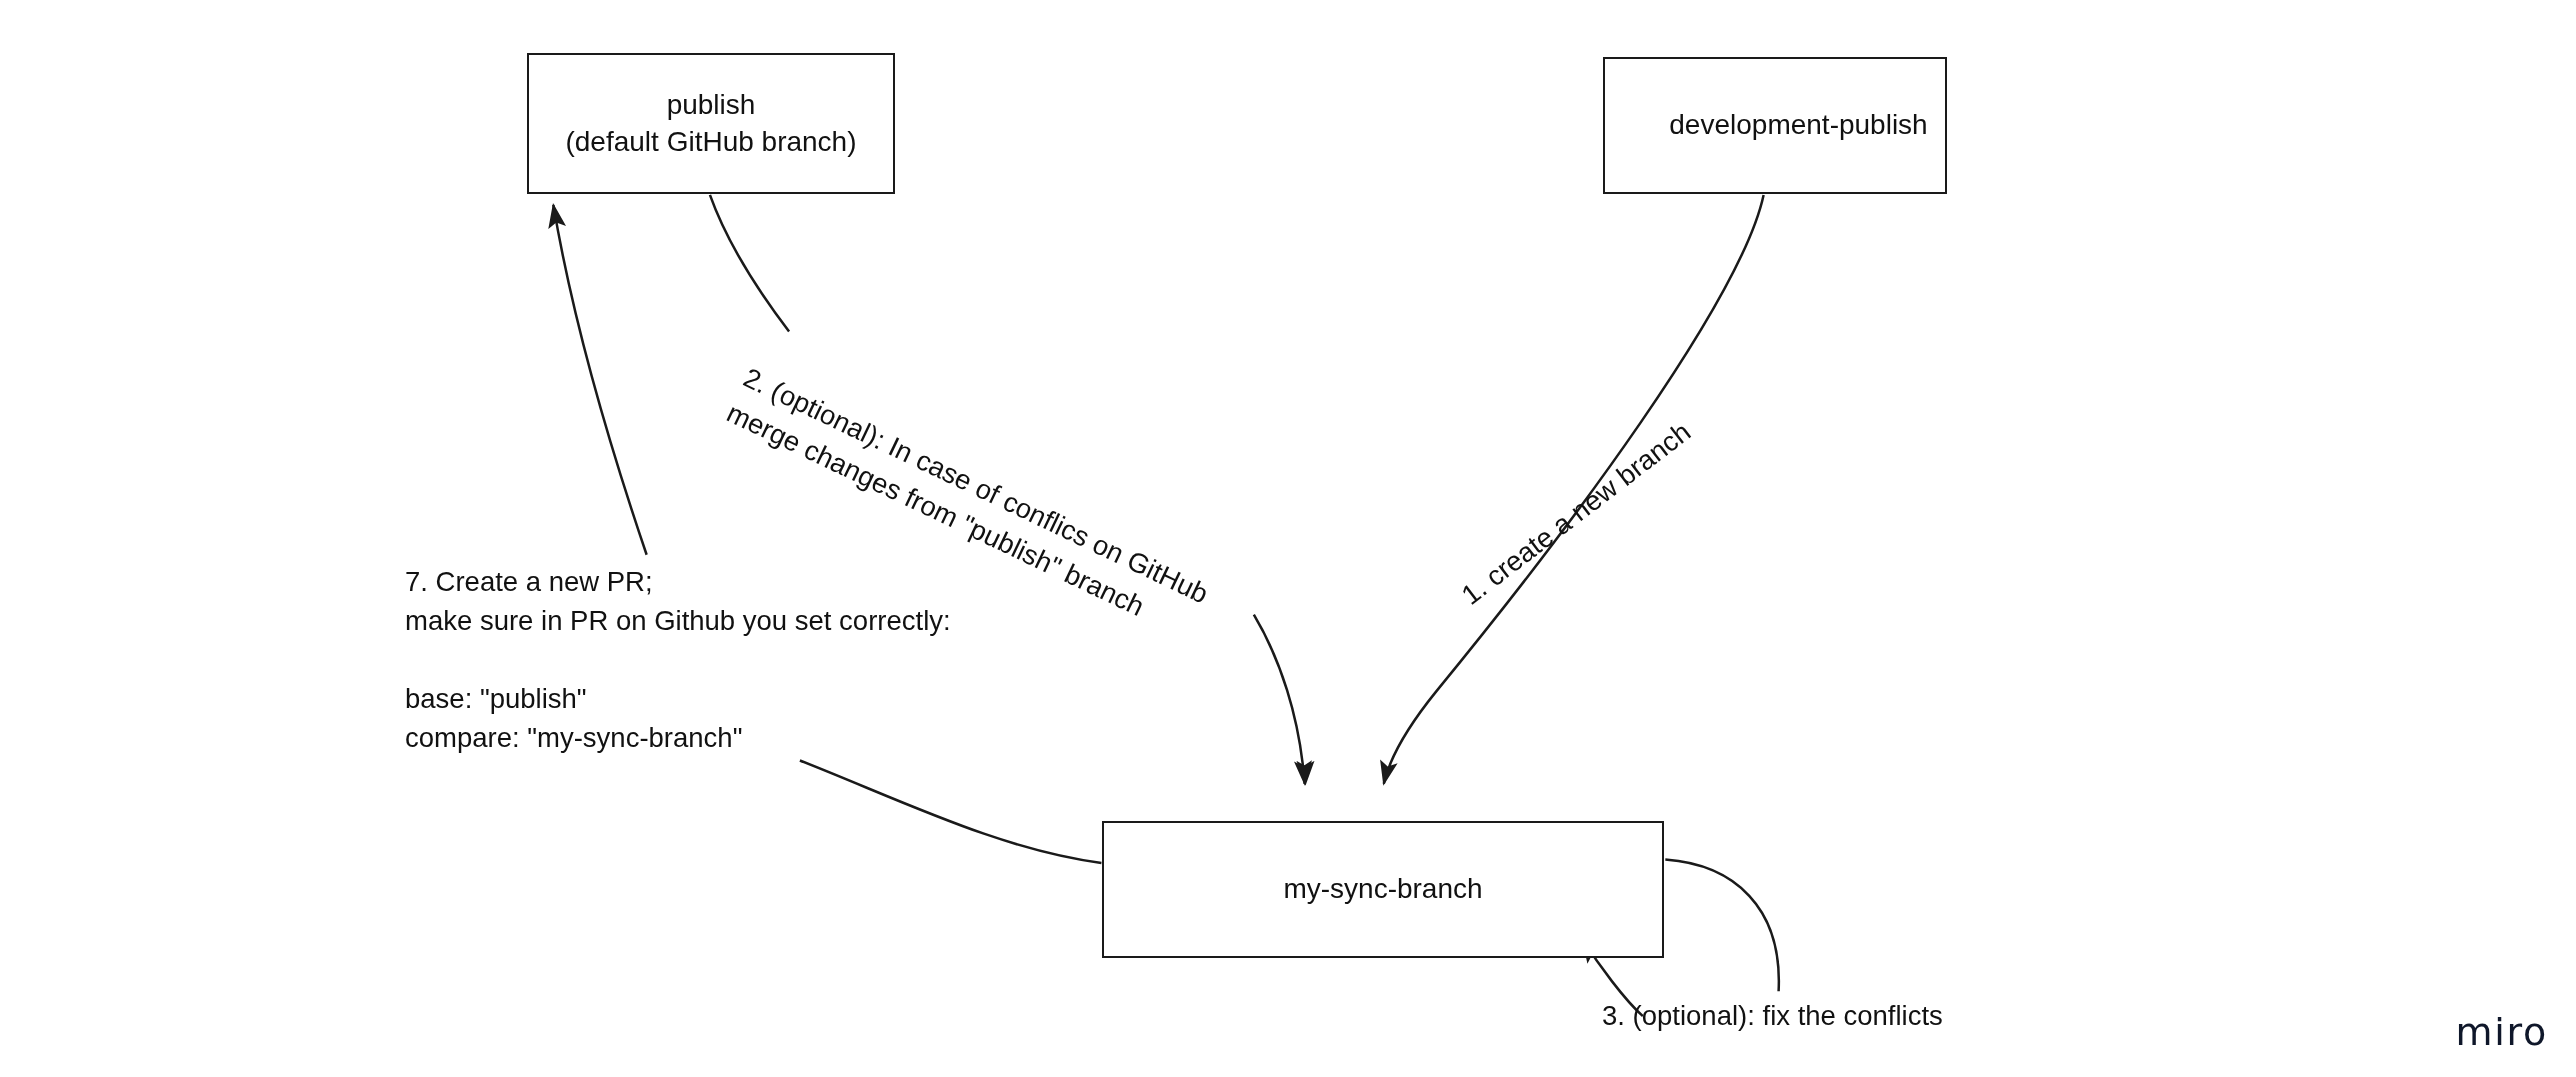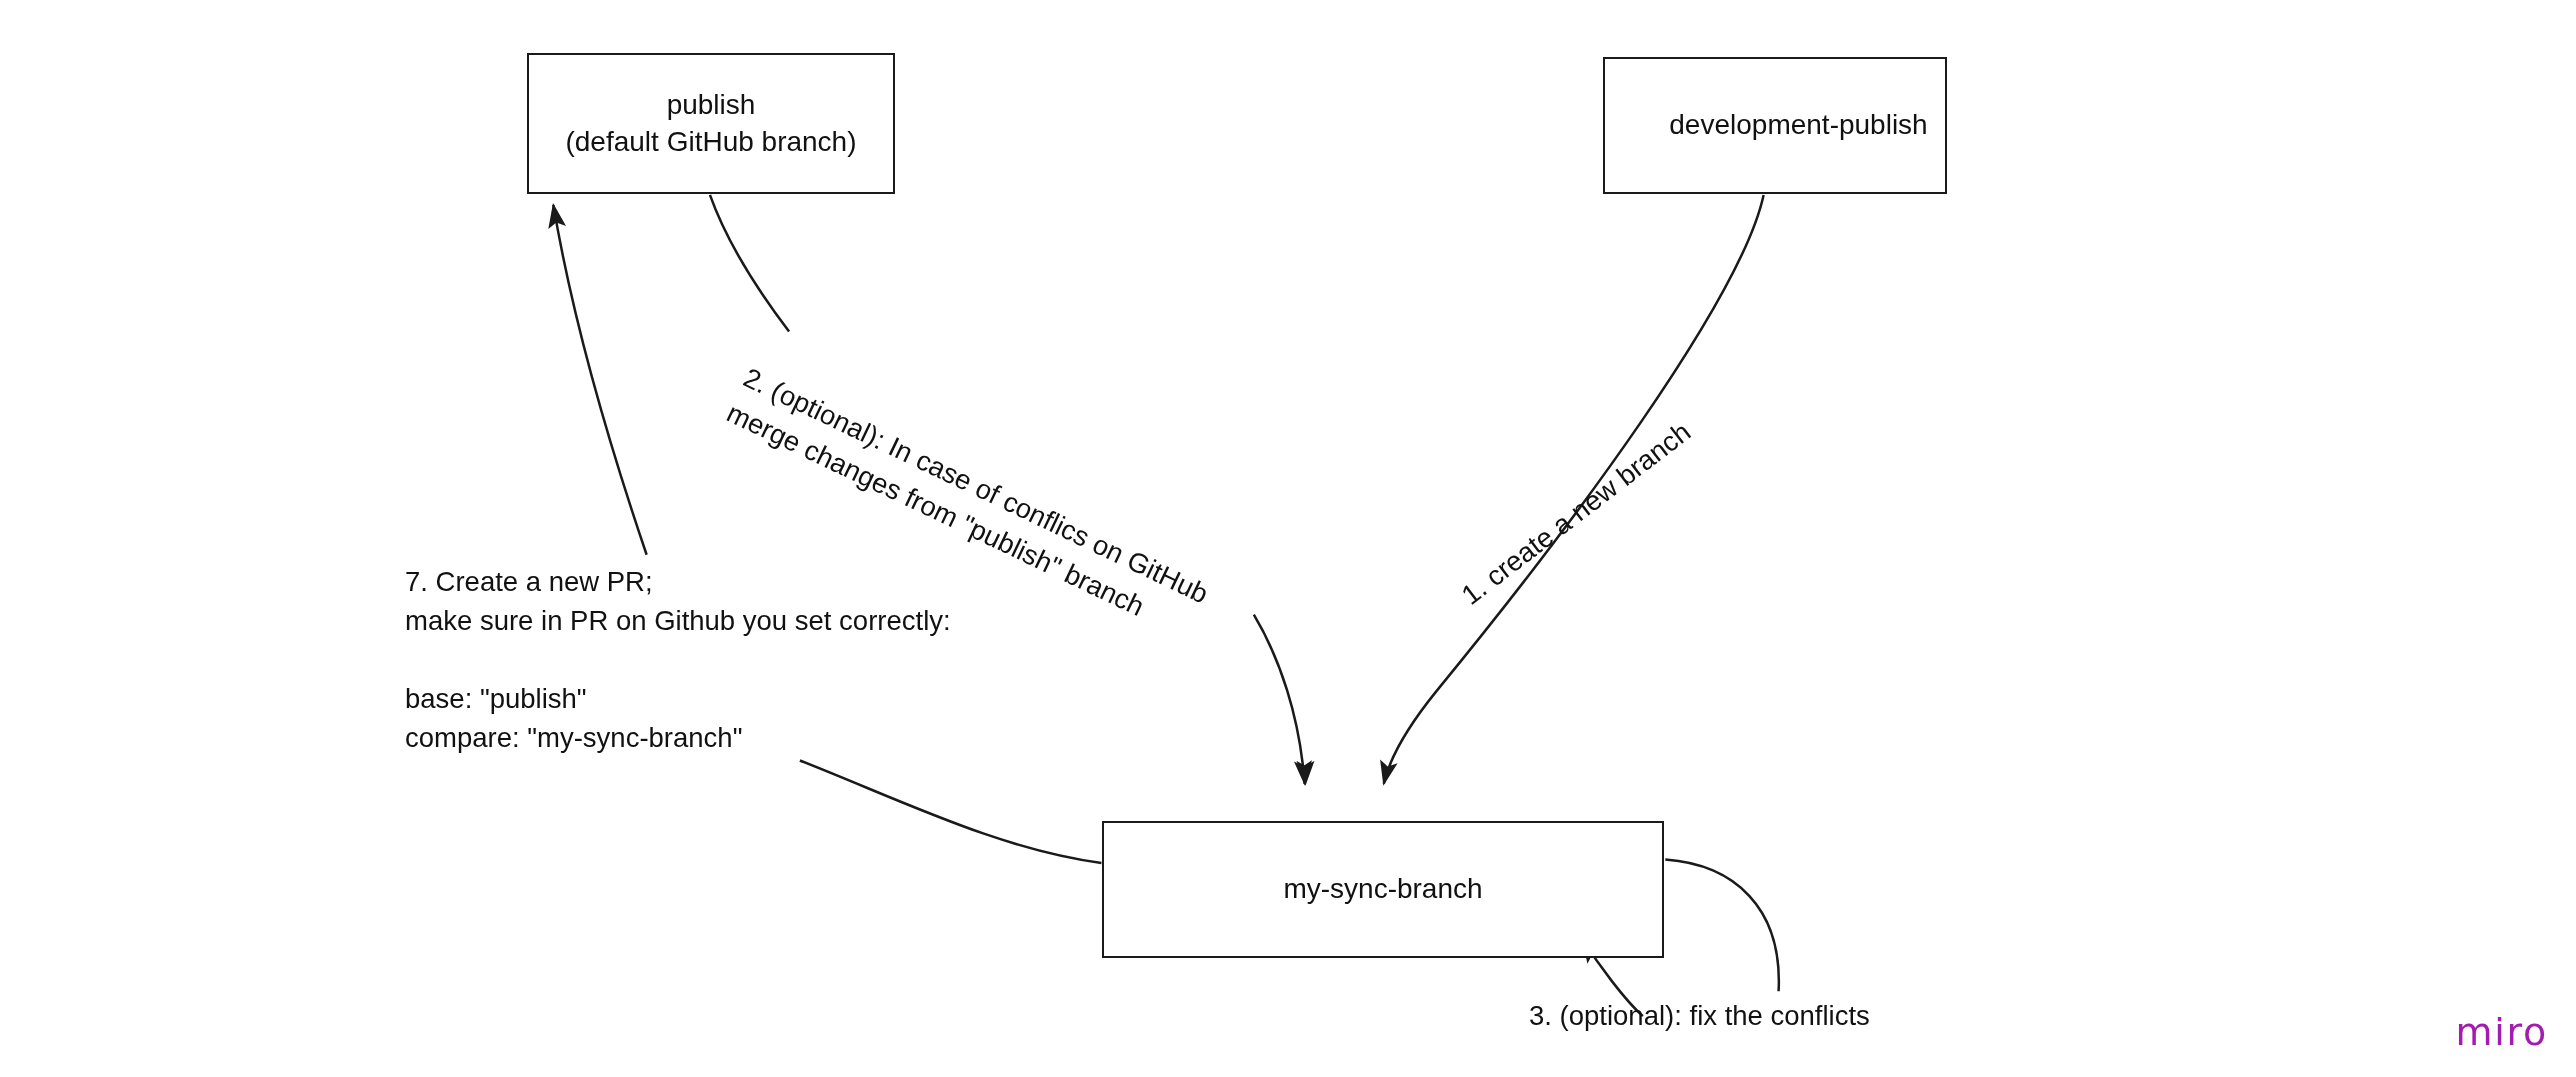--- a/index.html
+++ b/index.html
@@ -65,35 +65,35 @@
   #label-step1 {
     left: 1453px; top: 583px;
     transform: rotate(-37.5deg);
     white-space: nowrap;
   }
   #label-step2 {
     left: 754px; top: 358px;
     transform: rotate(25.5deg);
   }
   #label-step3 {
-    left: 1529px; top: 996px;
+    left: 1602px; top: 996px;
     white-space: nowrap;
     text-align: right;
   }
   #label-step4 {
     left: 405px; top: 562px;
     white-space: pre-line;
   }
   #watermark-miro {
     position: absolute;
     right: 28px;
     bottom: 23px;
     font-size: 38px;
     letter-spacing: 1.7px;
-    color: #a21caf;
+    color: #0f172a;
     font-family: "DejaVu Sans", sans-serif;
     font-weight: 400;
     user-select: none;
   }
 </style>
 </head>
 <body>
 
 <div id="canvas">
 

